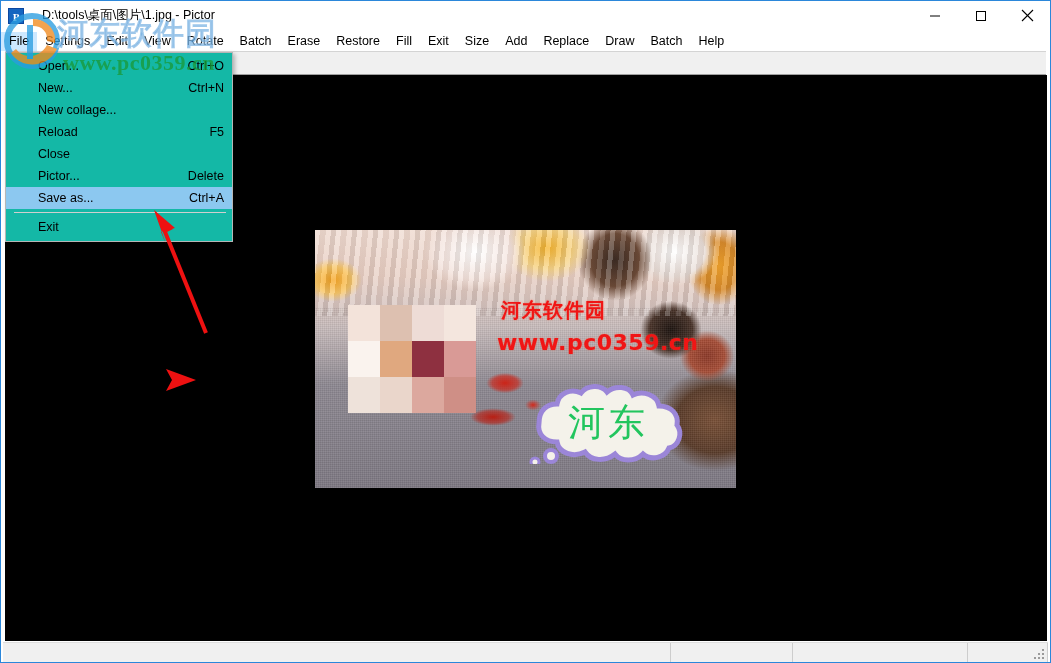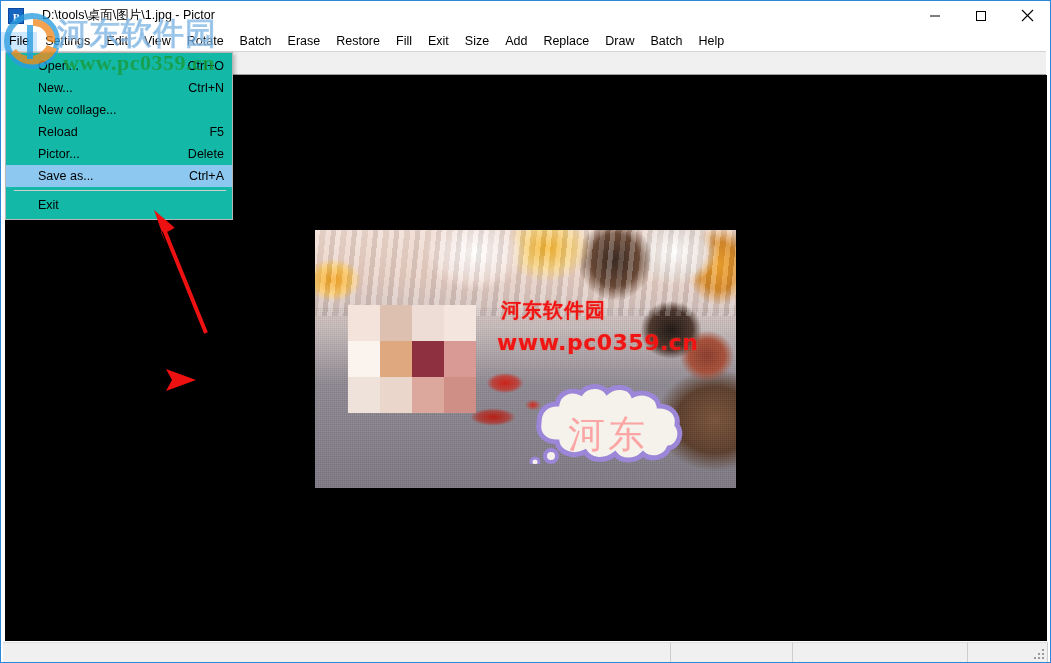--- a/index.html
+++ b/index.html
@@ -198,27 +198,27 @@
     letter-spacing: 0.5px;
     font-family: "DejaVu Sans", sans-serif;
   }
   #speech-bubble {
     position: absolute;
     left: 204px; top: 152px;
     width: 178px; height: 82px;
   }
   #speech-bubble-text {
     position: absolute;
-    left: 0; top: 12px;
+    left: 0; top: 0;
     width: 178px; height: 82px;
     display: flex;
     align-items: center;
     justify-content: center;
     font-size: 37px;
-    color: #fca5a5;
+    color: #22c55e;
     font-family: "DejaVu Sans", sans-serif;
     letter-spacing: 3px;
   }
 
   
   #annotation-layer {
     position: absolute;
     left: 0; top: 0;
     width: 1051px; height: 663px;
     pointer-events: none;
@@ -411,20 +411,24 @@
       </div>
       <div class="menu-row">
         <span class="mi-label">New collage...</span>
         <span class="mi-accel"></span>
       </div>
       <div class="menu-row">
         <span class="mi-label">Reload</span>
         <span class="mi-accel">F5</span>
       </div>
       <div class="menu-row">
+        <span class="mi-label">Close</span>
+        <span class="mi-accel"></span>
+      </div>
+      <div class="menu-row">
         <span class="mi-label">Pictor...</span>
         <span class="mi-accel">Delete</span>
       </div>
       <div class="menu-row highlighted">
         <span class="mi-label">Save as...</span>
         <span class="mi-accel">Ctrl+A</span>
       </div>
       <div class="menu-sep"></div>
       <div class="menu-row">
         <span class="mi-label">Exit</span>

